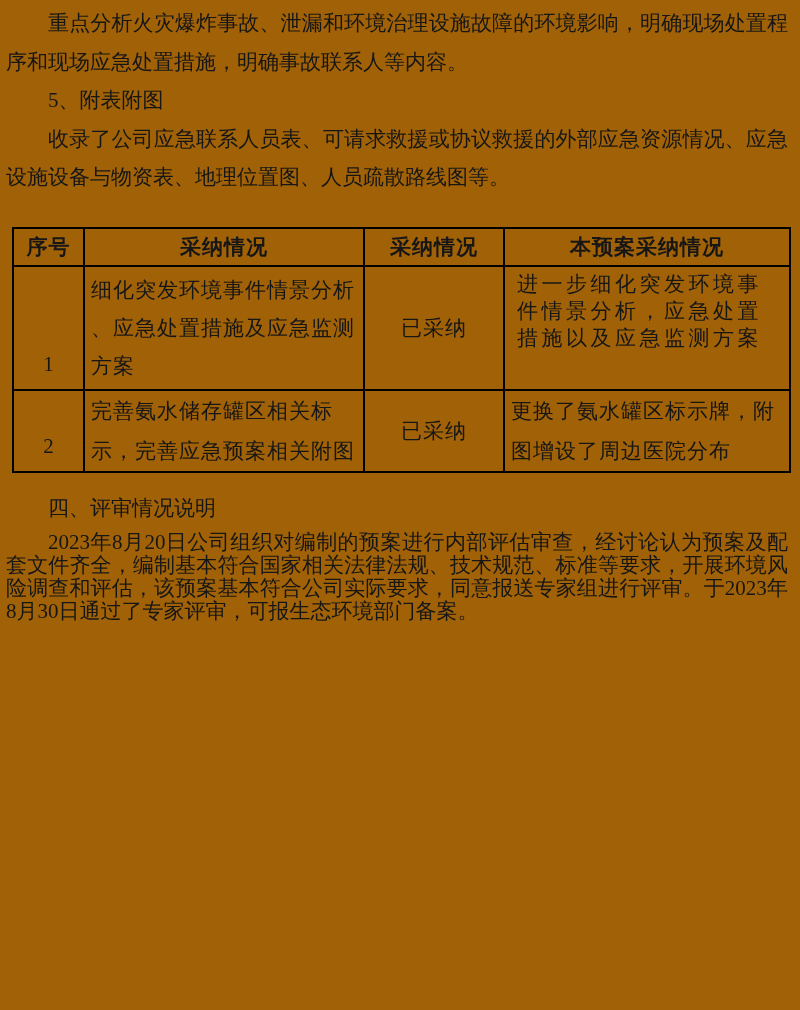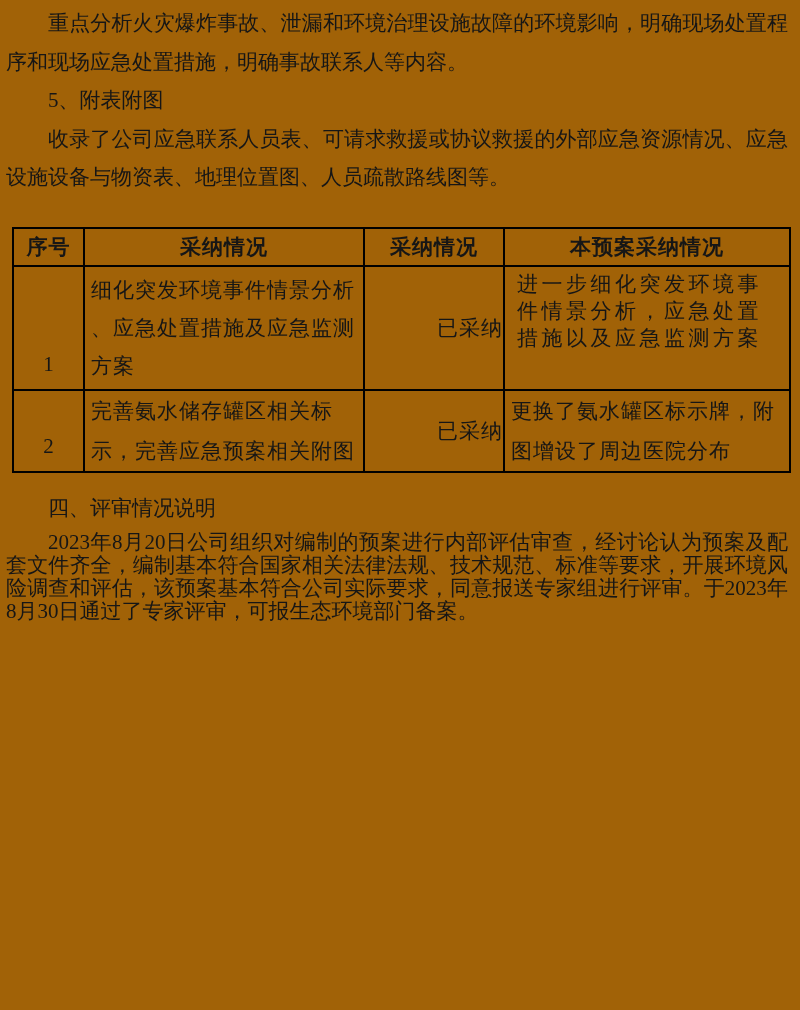--- a/index.html
+++ b/index.html
@@ -58,21 +58,21 @@
   .row-1 { height: 98px; }
   .row-2 { height: 80px; }
 
   td.cell-no {
     text-align: center;
     vertical-align: bottom;
     padding-bottom: 12px;
     font-family: "Liberation Serif", serif;
   }
   td.cell-acc {
-    text-align: right;
+    text-align: center;
     vertical-align: middle;
     letter-spacing: 1px;
     margin-left: 35px;
   }
   td.cell-sugg, td.cell-detail {
     white-space: pre-line;
     padding: 4px 6px;
     vertical-align: top;
     letter-spacing: 1px;
     text-align: left;

